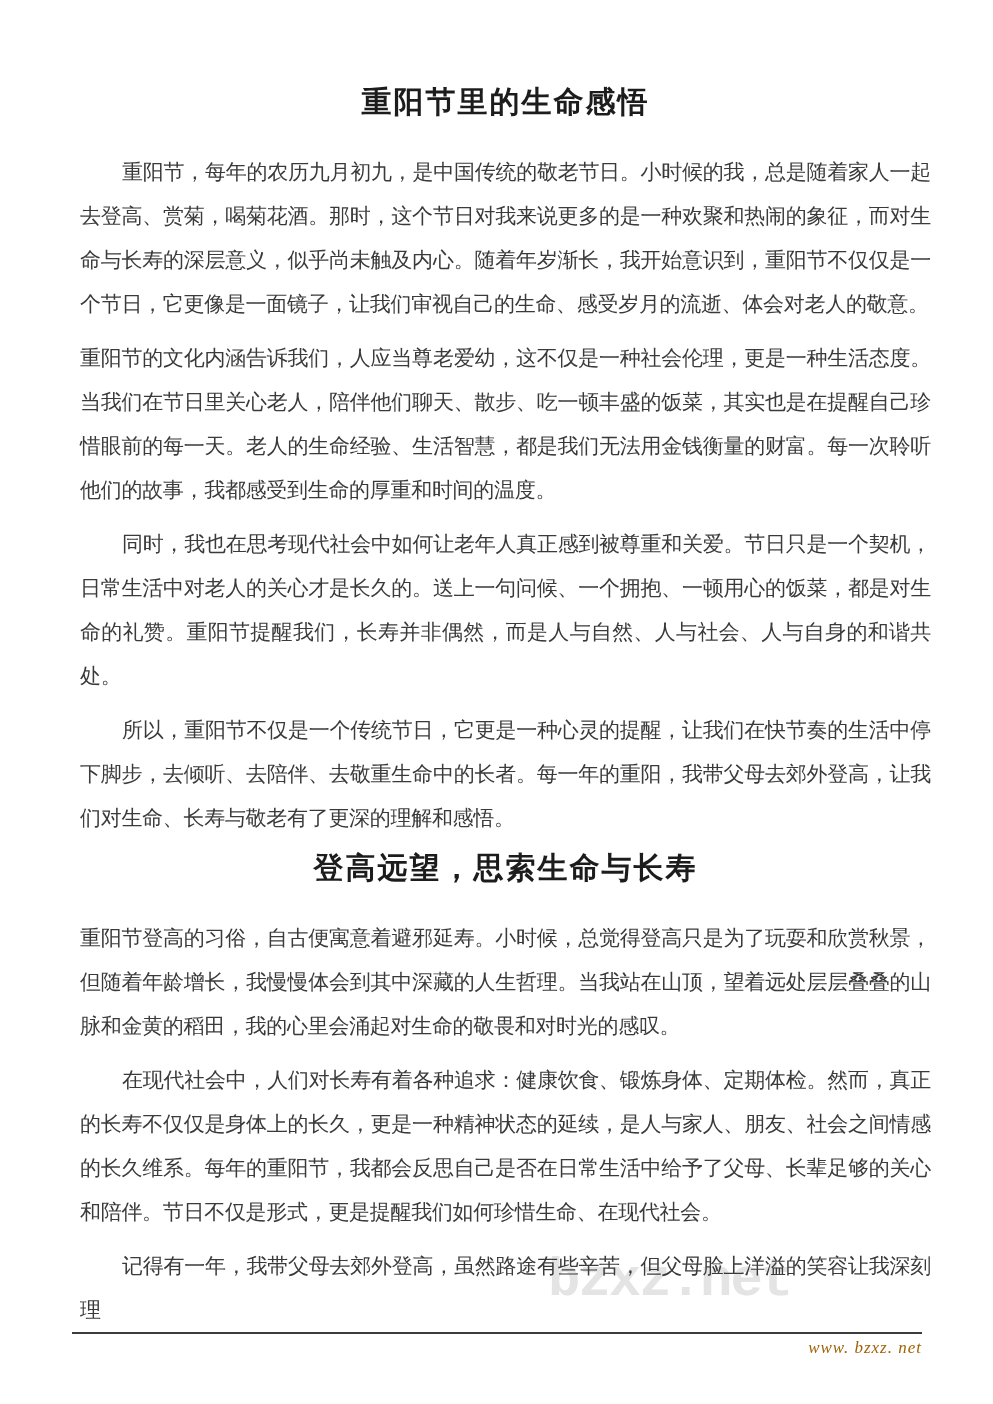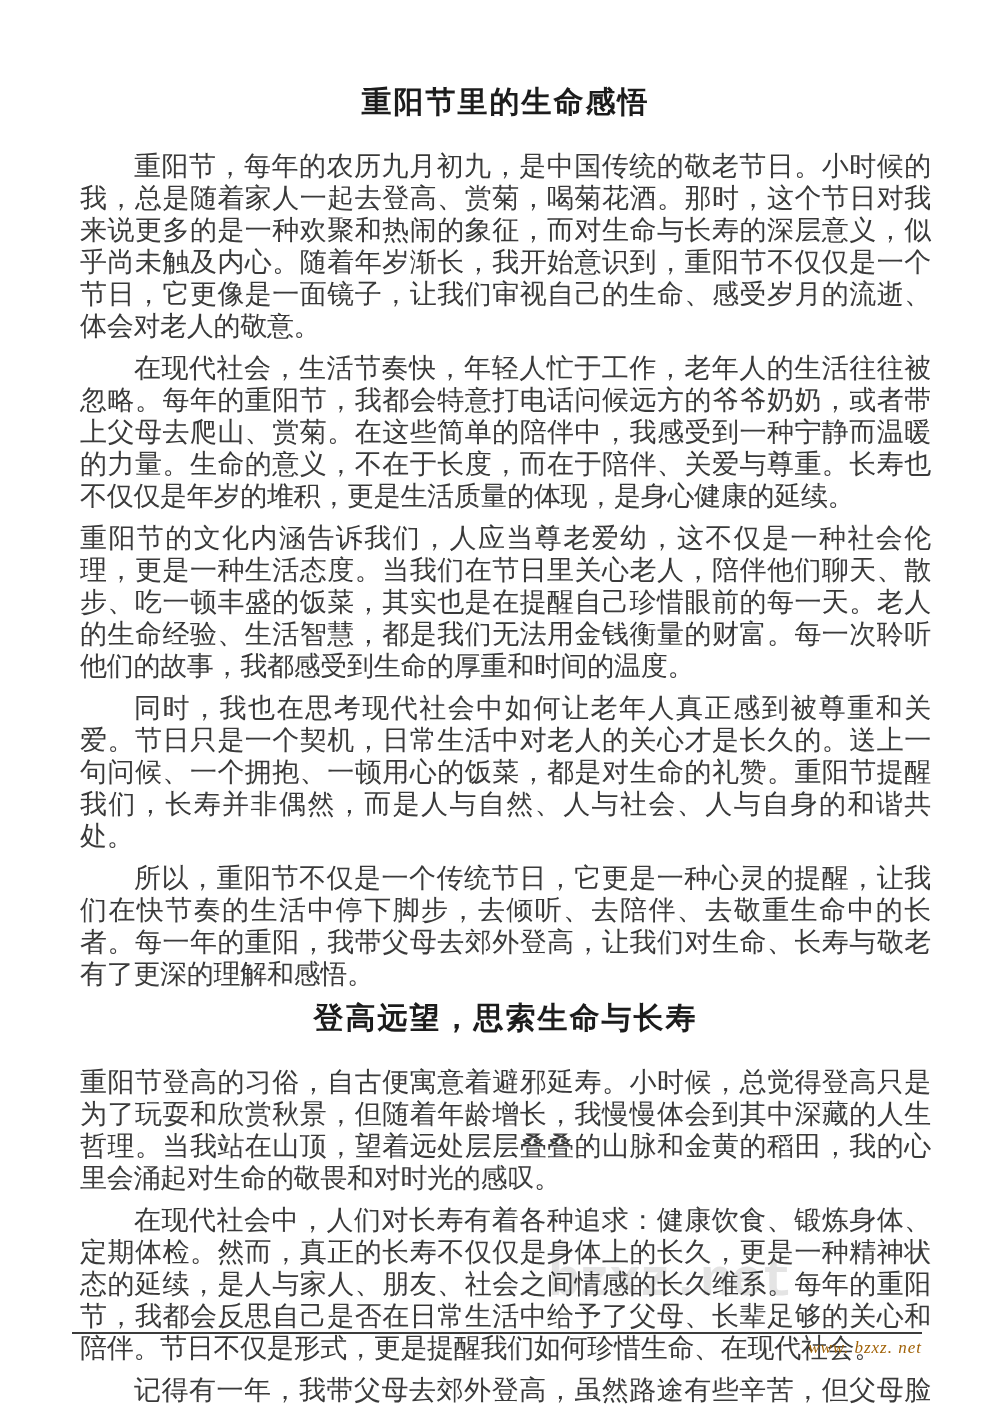--- a/index.html
+++ b/index.html
@@ -45,22 +45,22 @@
     font-size: 30px;
     line-height: 36px;
     font-weight: bold;
     color: #1c1c1c;
     letter-spacing: 2px;
   }
   h1.title-1 { margin-top: 84px; }
   h1.title-2 { }
   p.para {
     margin: 0 0 10px 0;
-    font-size: 27px;
-    line-height: 32px;
+    font-size: 21px;
+    line-height: 44px;
     letter-spacing: -0.3px;
     text-align: justify;
     color: #3a3a3a;
   }
   p.first-after-title { margin-top: 30px; }
   .indent { text-indent: 2em; }
   .no-indent { text-indent: 0; }
   .footer-rule {
     position: absolute;
     left: 72px;
@@ -89,21 +89,20 @@
 <div class="page">
 
   <div class="watermark">bzxz.net</div>
 
   <div class="content">
 
     <h1 class="doc-title title-1">重阳节里的生命感悟</h1>
 
     <p class="para indent first-after-title">重阳节，每年的农历九月初九，是中国传统的敬老节日。小时候的我，总是随着家人一起去登高、赏菊，喝菊花酒。那时，这个节日对我来说更多的是一种欢聚和热闹的象征，而对生命与长寿的深层意义，似乎尚未触及内心。随着年岁渐长，我开始意识到，重阳节不仅仅是一个节日，它更像是一面镜子，让我们审视自己的生命、感受岁月的流逝、体会对老人的敬意。</p>
 
-    <p class="para indent">在现代社会，生活节奏快，年轻人忙于工作，老年人的生活往往被忽略。每年的重阳节，我都会特意打电话问候远方的爷爷奶奶，或者带上父母去爬山、赏菊。在这些简单的陪伴中，我感受到一种宁静而温暖的力量。生命的意义，不在于长度，而在于陪伴、关爱与尊重。长寿也不仅仅是年岁的堆积，更是生活质量的体现，是身心健康的延续。</p>
 
     <p class="para no-indent">重阳节的文化内涵告诉我们，人应当尊老爱幼，这不仅是一种社会伦理，更是一种生活态度。当我们在节日里关心老人，陪伴他们聊天、散步、吃一顿丰盛的饭菜，其实也是在提醒自己珍惜眼前的每一天。老人的生命经验、生活智慧，都是我们无法用金钱衡量的财富。每一次聆听他们的故事，我都感受到生命的厚重和时间的温度。</p>
 
     <p class="para indent">同时，我也在思考现代社会中如何让老年人真正感到被尊重和关爱。节日只是一个契机，日常生活中对老人的关心才是长久的。送上一句问候、一个拥抱、一顿用心的饭菜，都是对生命的礼赞。重阳节提醒我们，长寿并非偶然，而是人与自然、人与社会、人与自身的和谐共处。</p>
 
 
     <p class="para indent">所以，重阳节不仅是一个传统节日，它更是一种心灵的提醒，让我们在快节奏的生活中停下脚步，去倾听、去陪伴、去敬重生命中的长者。每一年的重阳，我带父母去郊外登高，让我们对生命、长寿与敬老有了更深的理解和感悟。</p>
 
     <h1 class="doc-title title-2">登高远望，思索生命与长寿</h1>
 

